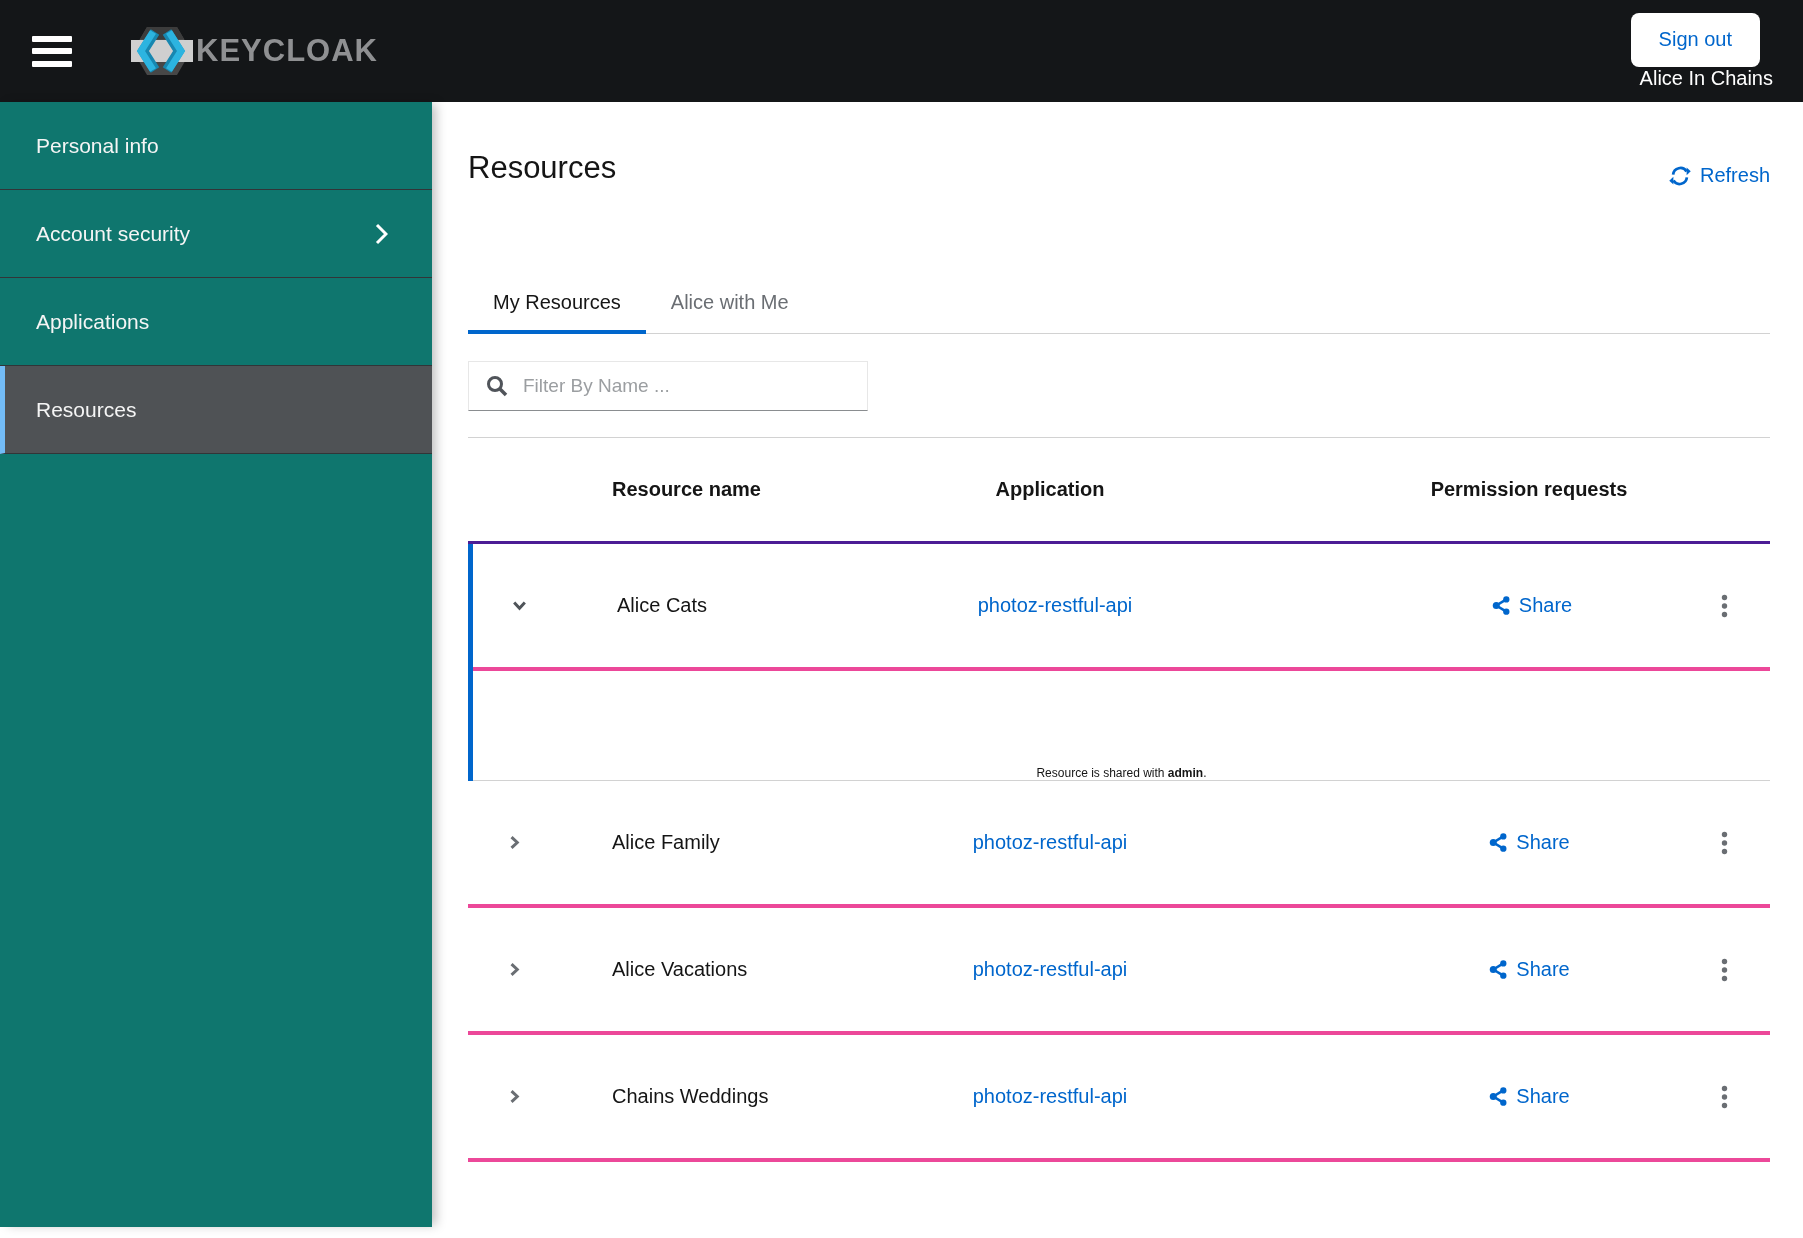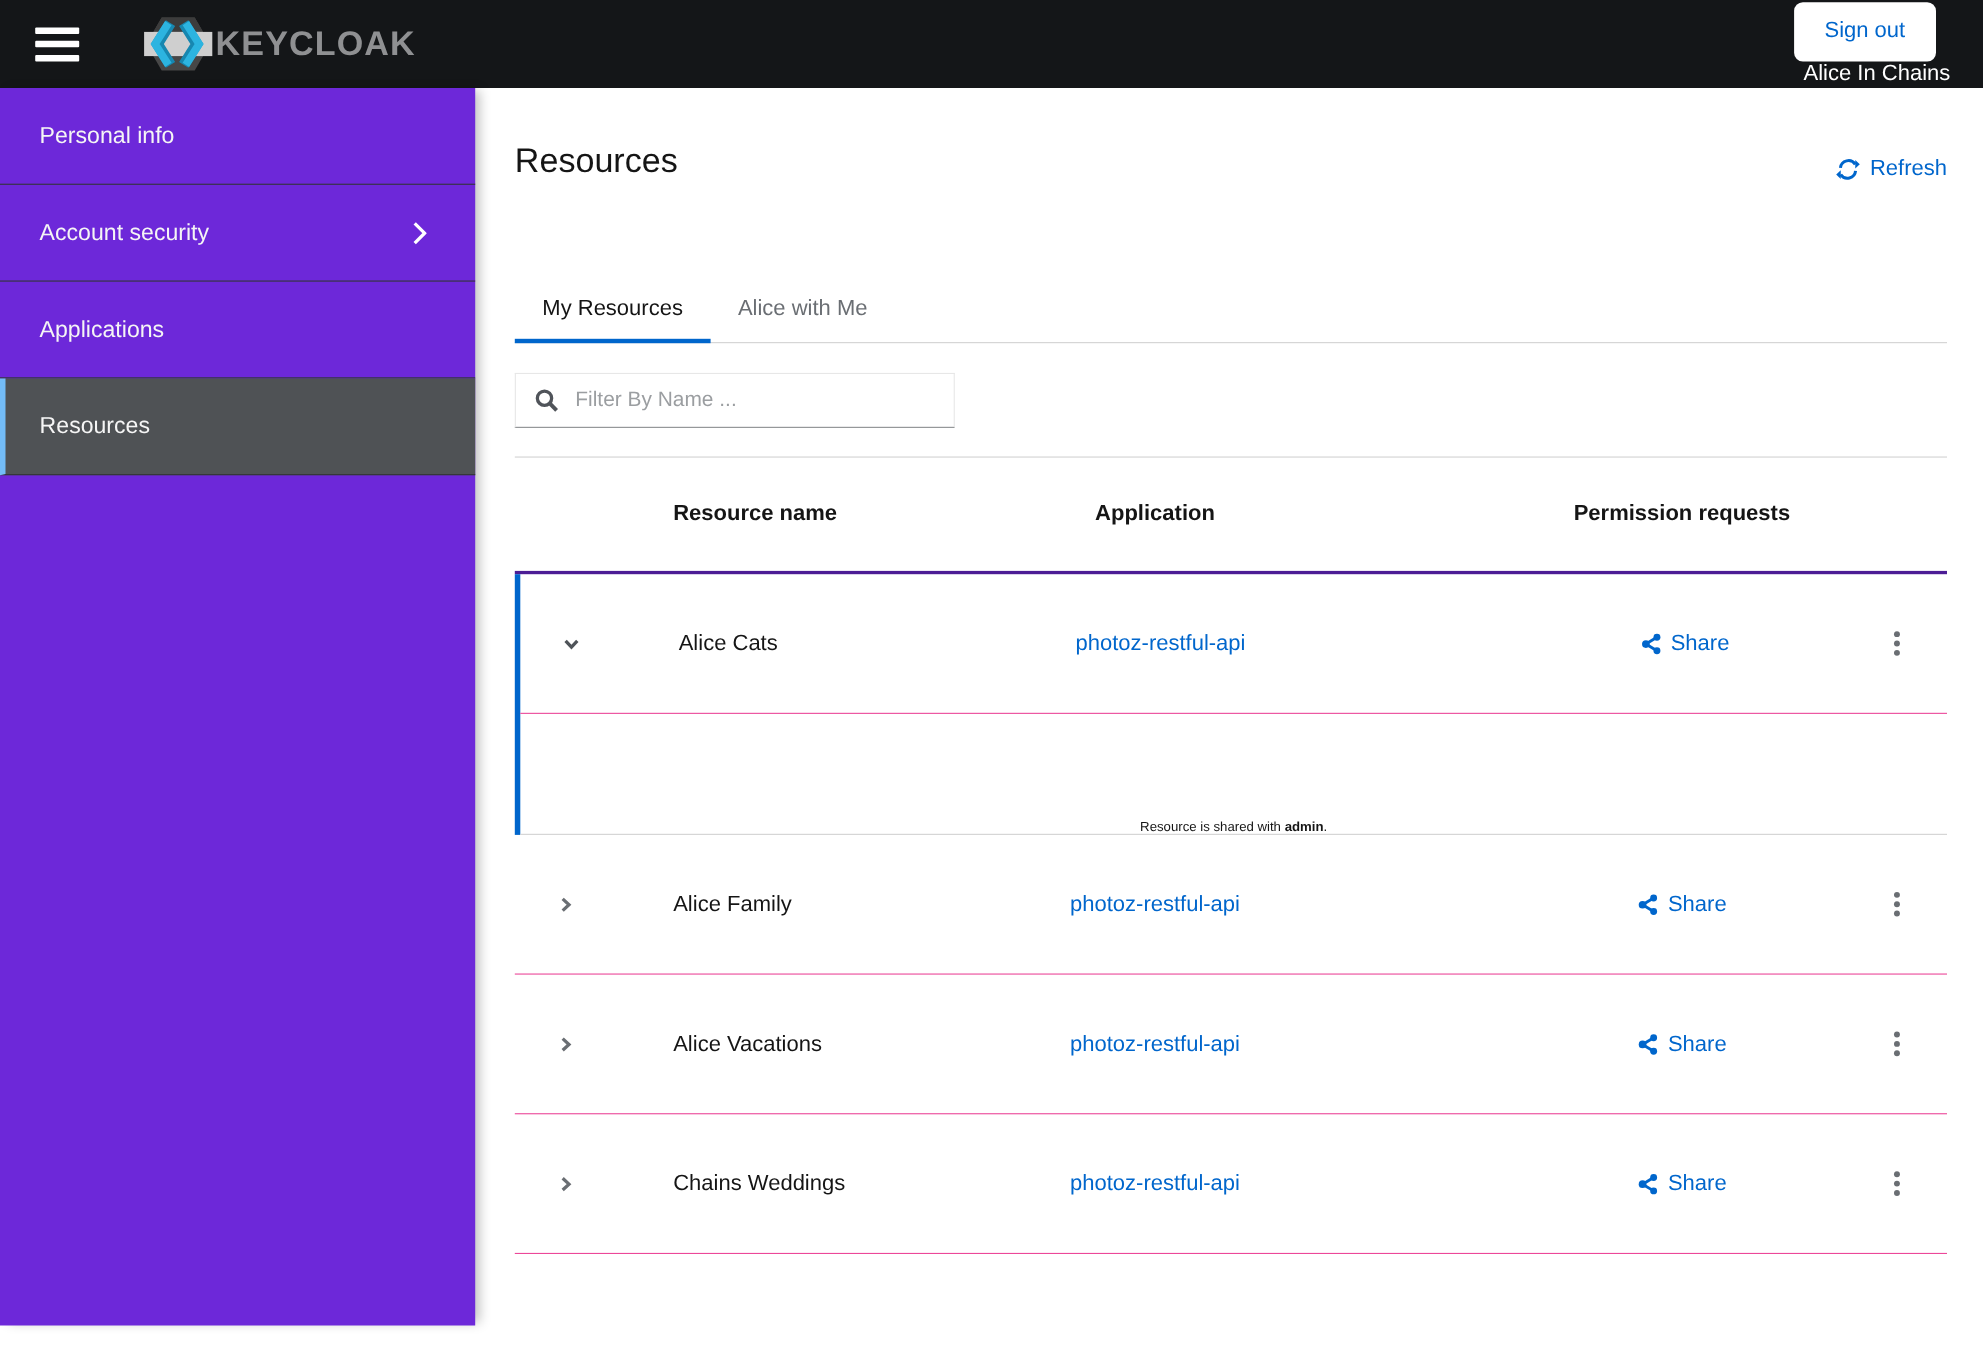--- a/index.html
+++ b/index.html
@@ -5,21 +5,21 @@
   * { box-sizing: border-box; }
   html,body { margin:0; padding:0; }
   body {
     width:1803px; height:1238px; overflow:hidden;
     font-family:"Liberation Sans", sans-serif;
     background:#ffffff; color:#151515;
   }
 
   
   .masthead {
-    height:80px; background:#141618;
+    height:102px; background:#141618;
     display:flex; align-items:center;
     padding:0 30px 0 32px;
   }
   .hamburger {
     width:40px; height:31px; background:none; border:none; padding:0;
     display:flex; flex-direction:column; justify-content:space-between; cursor:pointer;
   }
   .hamburger span { display:block; height:6px; background:#ffffff; border-radius:1px; }
   .brand { display:flex; align-items:center; margin-left:58px; }
   .brand-text {
@@ -30,21 +30,21 @@
     background:#ffffff; color:#0066cc; border:none; border-radius:8px;
     height:54px; padding:0 28px; font-size:20px; cursor:pointer;
     font-family:"Liberation Sans", sans-serif;
   }
   .username { color:#ffffff; font-size:20px; margin-left:22px; }
 
   
   .layout { display:flex; height:1125px; }
 
   .sidebar {
-    width:432px; background:#6d28d9; flex-shrink:0;
+    width:432px; background:#0f766e; flex-shrink:0;
     box-shadow:6px 0 10px -2px rgba(0,0,0,0.25); z-index:2;
   }
   .nav-item {
     height:88px; display:flex; align-items:center; justify-content:space-between;
     padding:0 44px 0 36px; color:#f5f5f5; font-size:21px;
     border-bottom:1px solid #323538; cursor:pointer;
   }
   .nav-item.selected {
     background:#4f5255; border-left:5px solid #73bcf7; padding-left:31px;
   }
@@ -84,21 +84,21 @@
 
   
   .grid-row {
     display:grid; grid-template-columns:92px 330px 320px 1fr 92px; align-items:center;
   }
   .thead { height:106px; border-bottom:3px solid #4c1d95; font-weight:bold; font-size:20px; }
   .th-name { padding-left:52px; }
   .th-center { text-align:center; }
   .th-perm { text-align:center; padding-left:170px; }
 
-  .drow { min-height:127px; border-bottom:1px solid #ec4899; font-size:20px; }
+  .drow { min-height:127px; border-bottom:4px solid #ec4899; font-size:20px; }
   .expanded-item { border-left:5px solid #0066cc; }
   .expand-detail {
     height:110px; display:flex; align-items:flex-end; justify-content:center;
     border-bottom:1px solid #d2d2d2; font-size:12px;
   }
   .toggle-btn {
     background:none; border:none; cursor:pointer; width:100%; height:44px;
     display:flex; align-items:center; justify-content:center;
   }
   .cell-name { padding-left:52px; color:#151515; }

